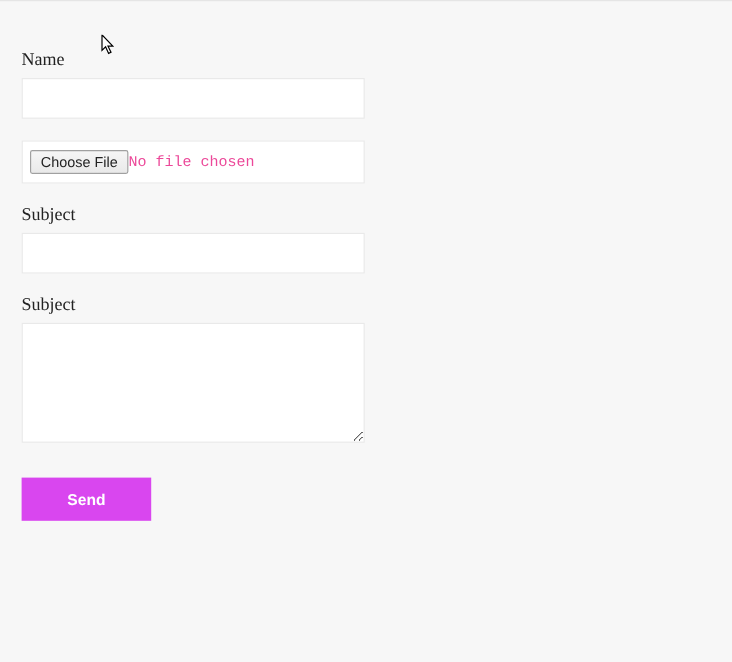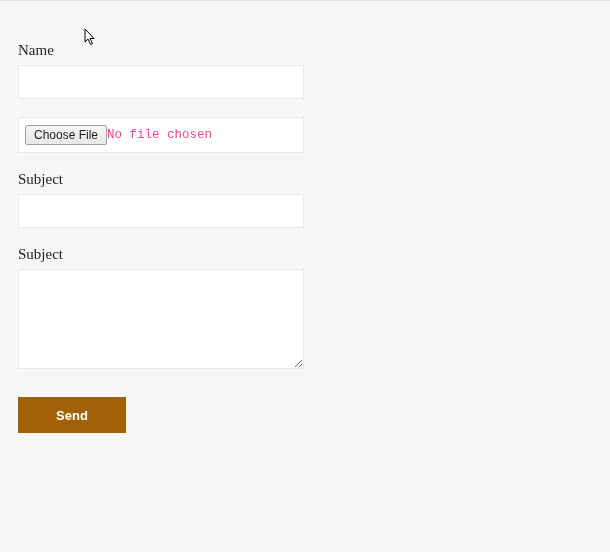--- a/index.html
+++ b/index.html
@@ -68,21 +68,21 @@
       width: 286px;
       height: 100px;
       border: 1px solid #e9e9e9;
       background: #fff;
       padding: 6px 8px;
       font-size: 14px;
       font-family: inherit;
       resize: both;
     }
     .send-button {
-      background: #a16207;
+      background: #d946ef;
       color: #fff;
       border: none;
       width: 108px;
       height: 36px;
       font-family: Arial, sans-serif;
       font-size: 13px;
       font-weight: bold;
       cursor: pointer;
       margin-top: 6px;
     }

